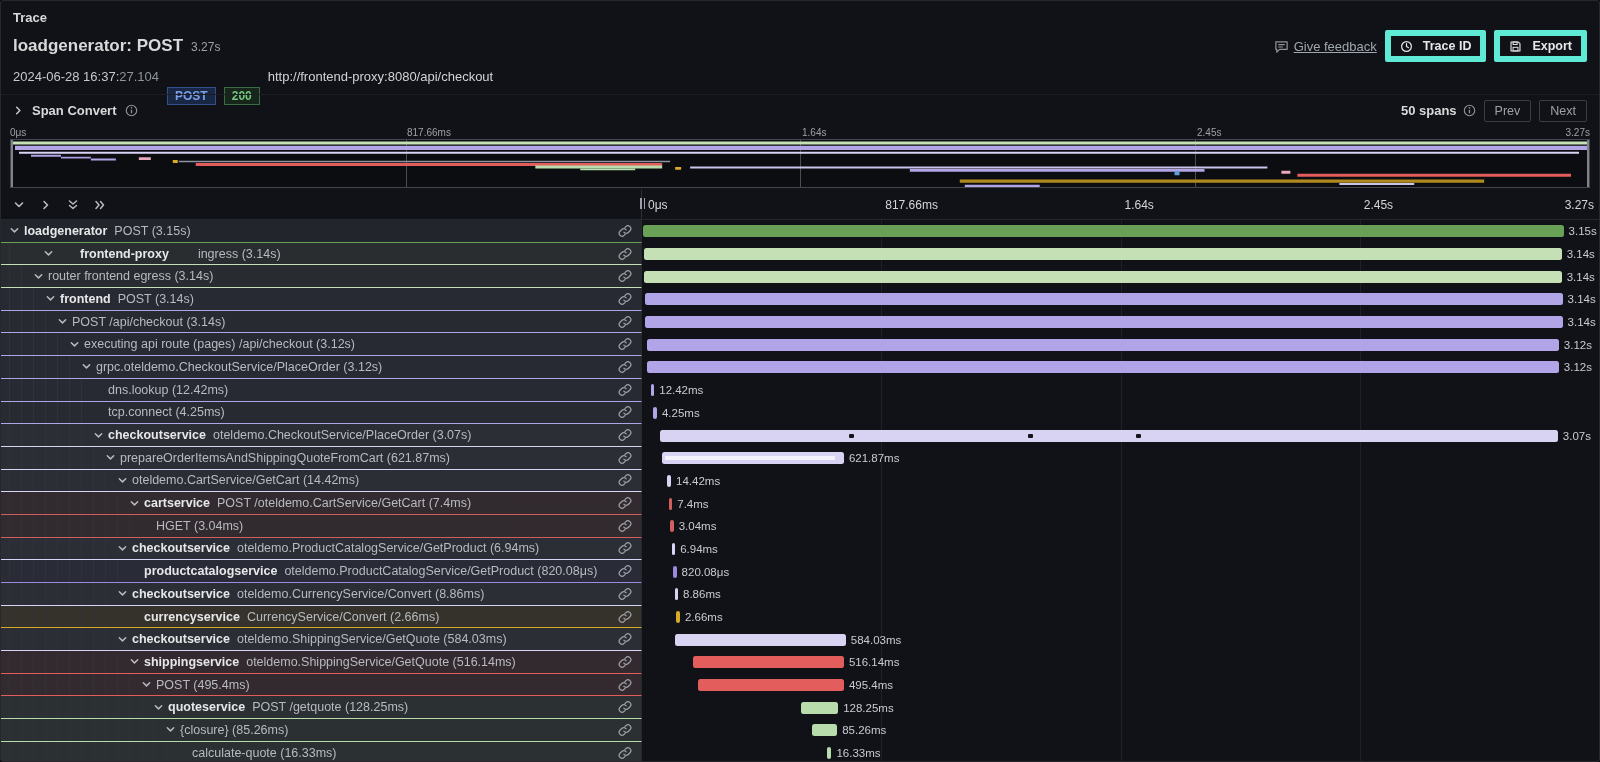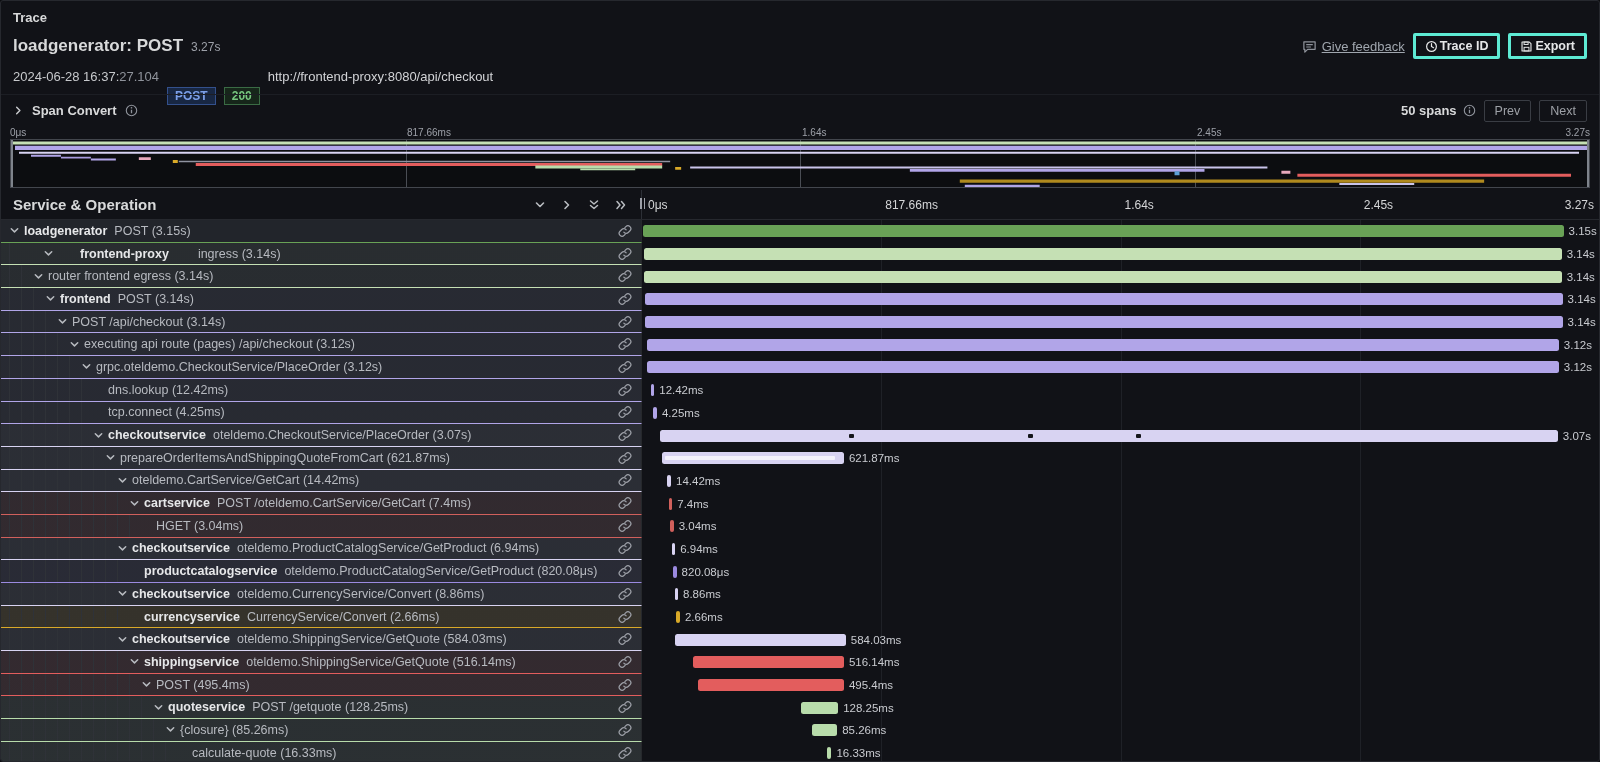--- a/index.html
+++ b/index.html
@@ -9,21 +9,21 @@
     overflow:hidden; display:flex; flex-direction:column; }
 
   
   .panel-header { height:30px; padding:9px 12px 0; font-size:13px; font-weight:700; color:#d8d9da; }
   .title-row { height:28px; padding:2px 12px 0; display:flex; align-items:center; justify-content:space-between; }
   .title-left { display:flex; align-items:baseline; gap:8px; }
   .trace-title { font-size:17px; font-weight:700; }
   .trace-duration { font-size:12px; color:#9da0a8; }
   .title-right { display:flex; align-items:center; gap:8px; }
   .feedback-link { display:flex; align-items:center; gap:5px; color:#a0a6ae; font-size:13px; cursor:pointer;text-decoration:underline; }
-  .hbtn { display:flex; align-items:center; gap:2px; border:3px solid #5eead4; border-radius:2px;
+  .hbtn { display:flex; align-items:center; gap:10px; border:6px solid #5eead4; border-radius:2px;
     padding:3px 9px; font-size:12.5px; font-weight:700; color:#e6e7e8; background:transparent; cursor:pointer; }
   .meta-row { height:30px; padding:4px 12px 0; display:flex; align-items:center; gap:8px; font-size:13px; }
   .timestamp { color:#c7c9cc; }
   .timestamp .frac { color:#8f939b; }
   .badge { font-size:12px; font-weight:700; padding:1px 7px; border-radius:0; border:1px solid;margin-top:40px; }
   .badge.method { color:#7c9fe8; background:#182743; border-color:#33508c; }
   .badge.status { color:#77c77f; background:#16261a; border-color:#3a6b44; }
   .url { color:#d2d3d6; font-weight:500; }
 
   
@@ -204,21 +204,20 @@
         <line x1="1330" y1="45" x2="1405" y2="45" stroke="#c9c4ea" stroke-width="2"></line>
         <line x1="955" y1="47" x2="1030" y2="47" stroke="#b1a5e8" stroke-width="2.5"></line>
       </svg>
       <div class="mm-handle left"></div>
       <div class="mm-handle right"></div>
     </div>
   </div>
 
   <div class="timeline-header">
     <div class="th-left">
-      <span class="th-title">Service &amp; Operation</span>
       <span class="th-icons">
         <span class="icon">
           <svg width="12" height="12" viewBox="0 0 12 12">
               <polyline points="2.5,4 6,7.5 9.5,4" fill="none" stroke="currentColor" stroke-width="1.6" stroke-linecap="round" stroke-linejoin="round"></polyline>
             </svg>
         </span>
         <span class="icon">
           <svg width="12" height="12" viewBox="0 0 12 12">
               <polyline points="4,2.5 7.5,6 4,9.5" fill="none" stroke="currentColor" stroke-width="1.6" stroke-linecap="round" stroke-linejoin="round"></polyline>
             </svg>

